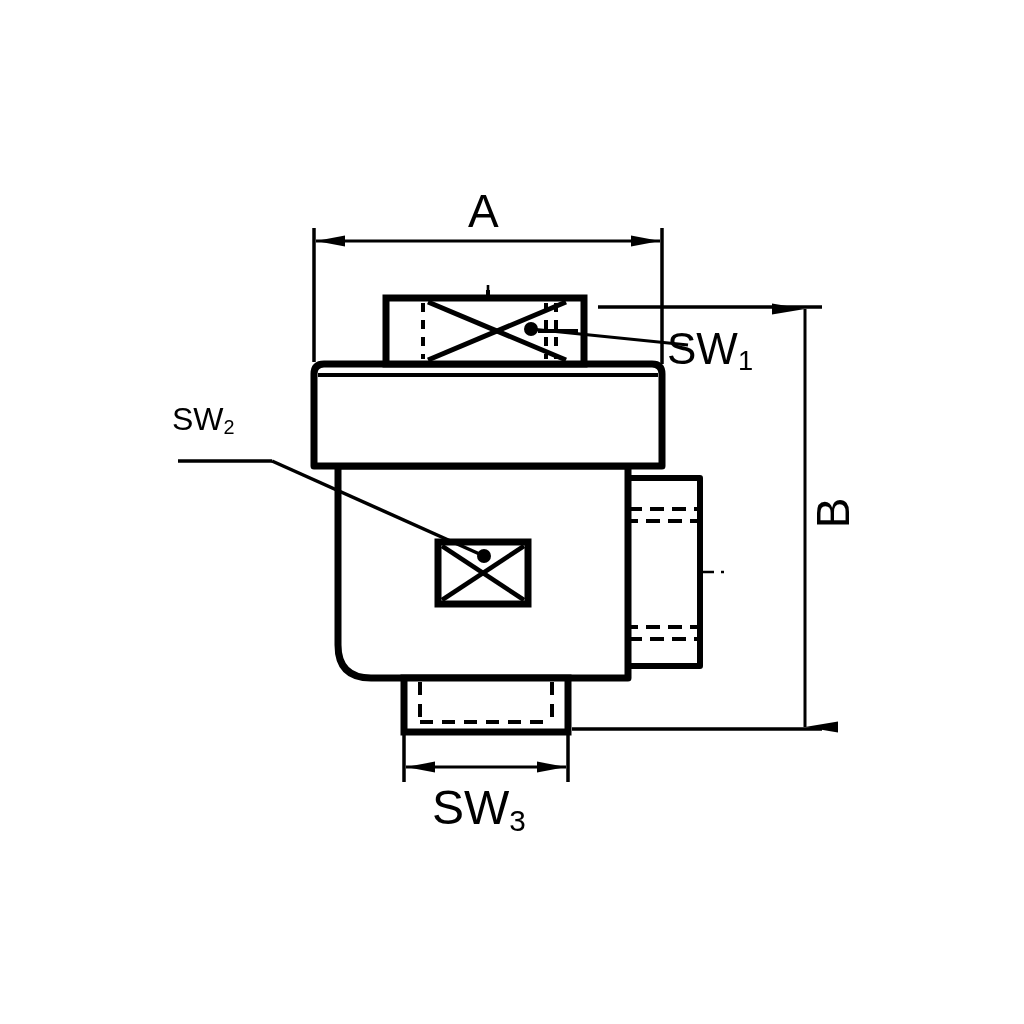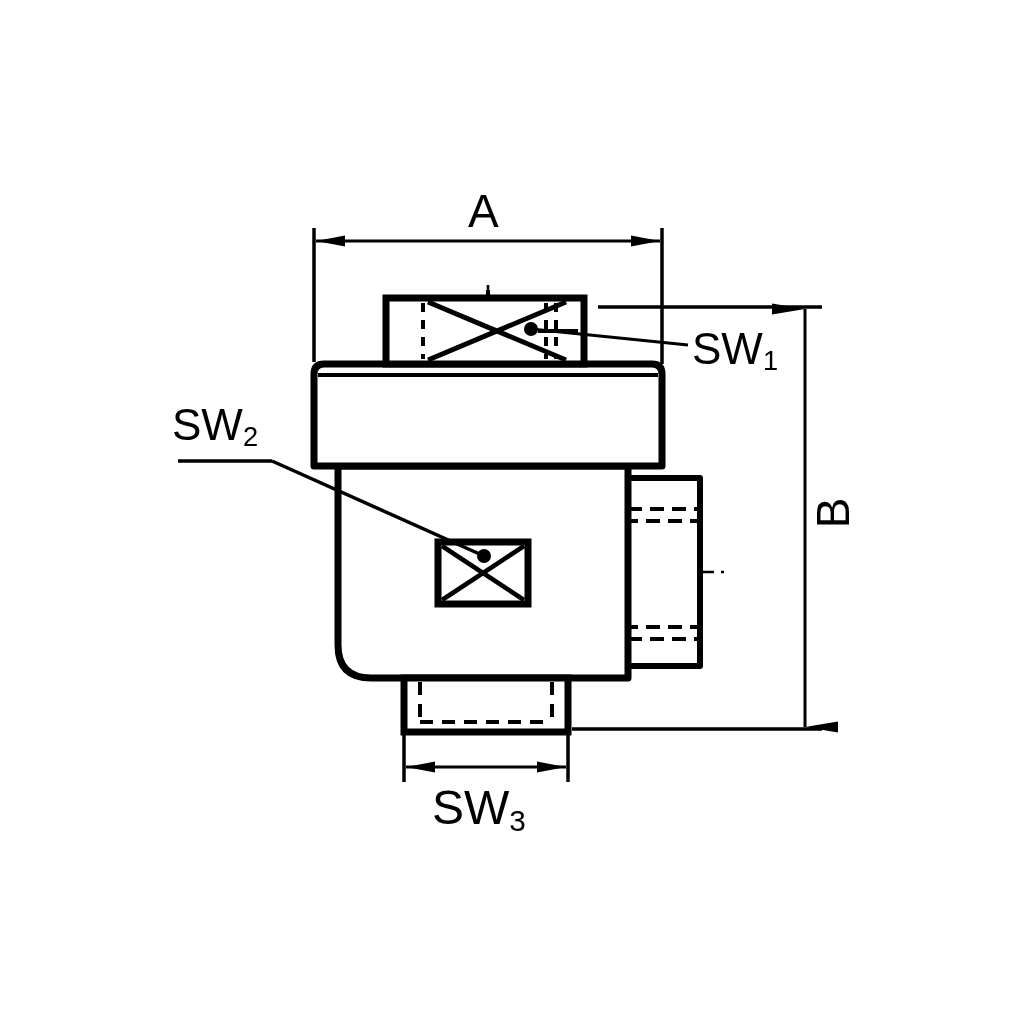--- a/index.html
+++ b/index.html
@@ -36,22 +36,22 @@
   .dim-label .sub {
     font-size: 0.62em;
     vertical-align: baseline;
     position: relative;
     top: 0.22em;
     letter-spacing: 0;
   }
   #label-A  { left: 468px; top: 188px; font-size: 46px; }
   #label-B  { left: 818px; top: 490px; font-size: 46px;
               transform: rotate(-90deg); transform-origin: 50% 50%; }
-  #label-SW1 { left: 692px; top: 327px; font-size: 44px; }
-  #label-SW2 { left: 172px; top: 403px; font-size: 44px; }
+  #label-SW1 { left: 667px; top: 327px; font-size: 44px; }
+  #label-SW2 { left: 172px; top: 403px; font-size: 32px; }
   #label-SW3 { left: 432px; top: 784px; font-size: 48px; }
 </style>
 </head>
 <body>
 
 <div id="stage">
 
   <svg id="drawing-svg" viewBox="0 0 1024 1024">
 
     <g stroke="#000000" fill="none" stroke-width="2.6" stroke-dasharray="26 7 3 7">

